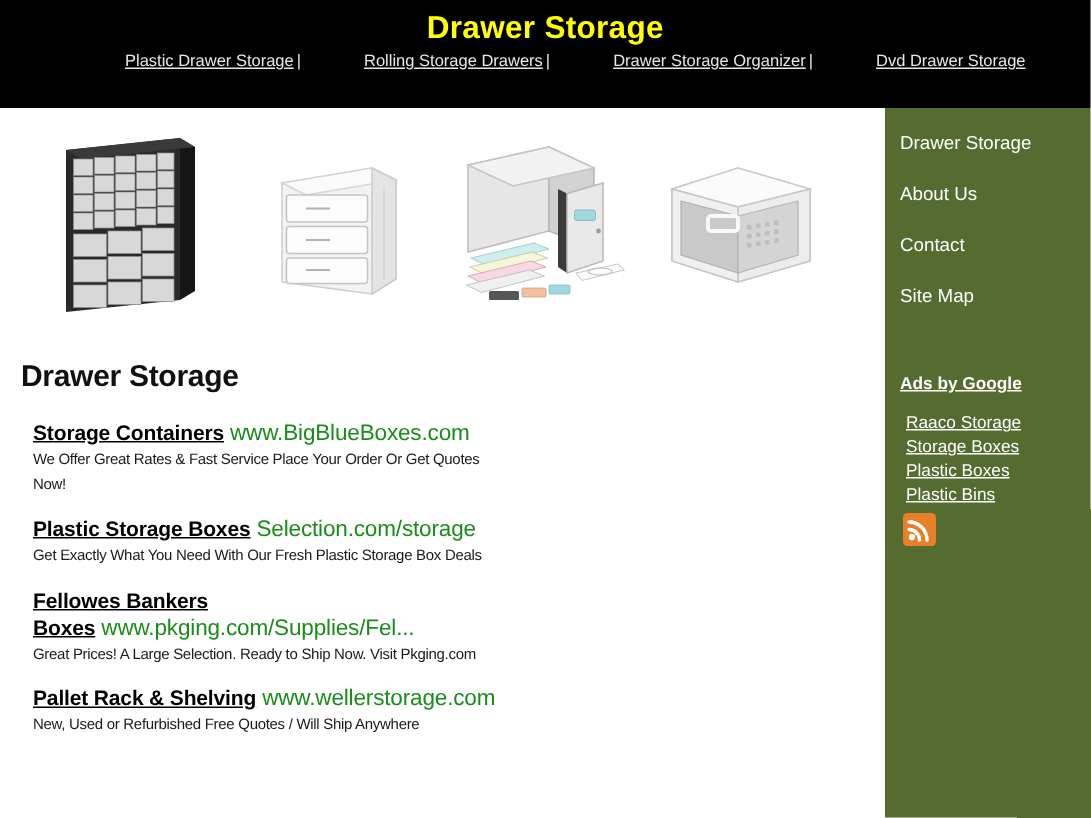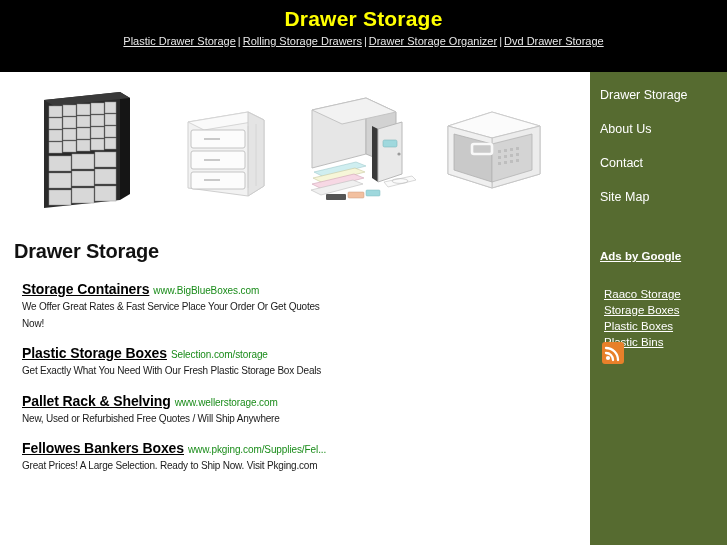--- a/index.html
+++ b/index.html
@@ -40,20 +40,21 @@
   }
   #header-nav {
     margin-top: 2px;
     line-height: 14px;
     white-space: nowrap;
   }
   #header-nav a {
     color: #e8e8e8;
     font-size: 11px;
     text-decoration: underline;
+    margin-left: 40px;
   }
   #header-nav .sep {
     color: #e8e8e8;
     font-size: 11px;
     padding: 0 2px;
   }
 
   
   #page-body {
     position: absolute;
@@ -115,21 +116,21 @@
   .ad-unit { margin-bottom: 12px; }
   .ad-title {
     color: #000000;
     font-size: 14px;
     font-weight: bold;
     text-decoration: underline;
     letter-spacing: -0.1px;
   }
   .ad-url {
     color: #1a8c1a;
-    font-size: 10px;
+    font-size: 15px;
     padding-left: 4px;
     letter-spacing: -0.1px;
   }
   .ad-desc {
     color: #1a1a1a;
     font-size: 10px;
     line-height: 16.5px;
     margin-top: 1px;
     letter-spacing: -0.2px;
   }
@@ -155,21 +156,21 @@
     top: 178px;
     left: 10px;
     width: 125px;
   }
   #ads-by-google-label {
     color: #ffffff;
     font-size: 11.5px;
     font-weight: bold;
     text-decoration: underline;
     display: block;
-    margin-bottom: 24px;
+    margin-bottom: 12px;
   }
   .sidebar-ad-link {
     display: block;
     color: #ffffff;
     font-size: 11.5px;
     text-decoration: underline;
     padding-left: 4px;
     line-height: 16px;
   }
   #rss-icon-wrap {
@@ -325,27 +326,27 @@
         <a href="#" class="ad-title">Storage Containers</a><span class="ad-url">www.BigBlueBoxes.com</span>
         <div class="ad-desc">We Offer Great Rates &amp; Fast Service Place Your Order Or Get Quotes Now!</div>
       </div>
 
       <div class="ad-unit">
         <a href="#" class="ad-title">Plastic Storage Boxes</a><span class="ad-url">Selection.com/storage</span>
         <div class="ad-desc">Get Exactly What You Need With Our Fresh Plastic Storage Box Deals</div>
       </div>
 
       <div class="ad-unit">
+        <a href="#" class="ad-title">Fellowes Bankers Boxes</a><span class="ad-url">www.pkging.com/Supplies/Fel...</span>
+        <div class="ad-desc">Great Prices! A Large Selection. Ready to Ship Now. Visit Pkging.com</div>
+      </div>
+
+      <div class="ad-unit">
         <a href="#" class="ad-title">Pallet Rack &amp; Shelving</a><span class="ad-url">www.wellerstorage.com</span>
         <div class="ad-desc">New, Used or Refurbished Free Quotes / Will Ship Anywhere</div>
-      </div>
-
-      <div class="ad-unit">
-        <a href="#" class="ad-title">Fellowes Bankers Boxes</a><span class="ad-url">www.pkging.com/Supplies/Fel...</span>
-        <div class="ad-desc">Great Prices! A Large Selection. Ready to Ship Now. Visit Pkging.com</div>
       </div>
     </div>
 
   </div>
 
   <div id="sidebar">
     <div id="sidebar-nav">
       <a href="#" class="sidebar-item">Drawer Storage</a>
       <a href="#" class="sidebar-item">About Us</a>
       <a href="#" class="sidebar-item">Contact</a>

